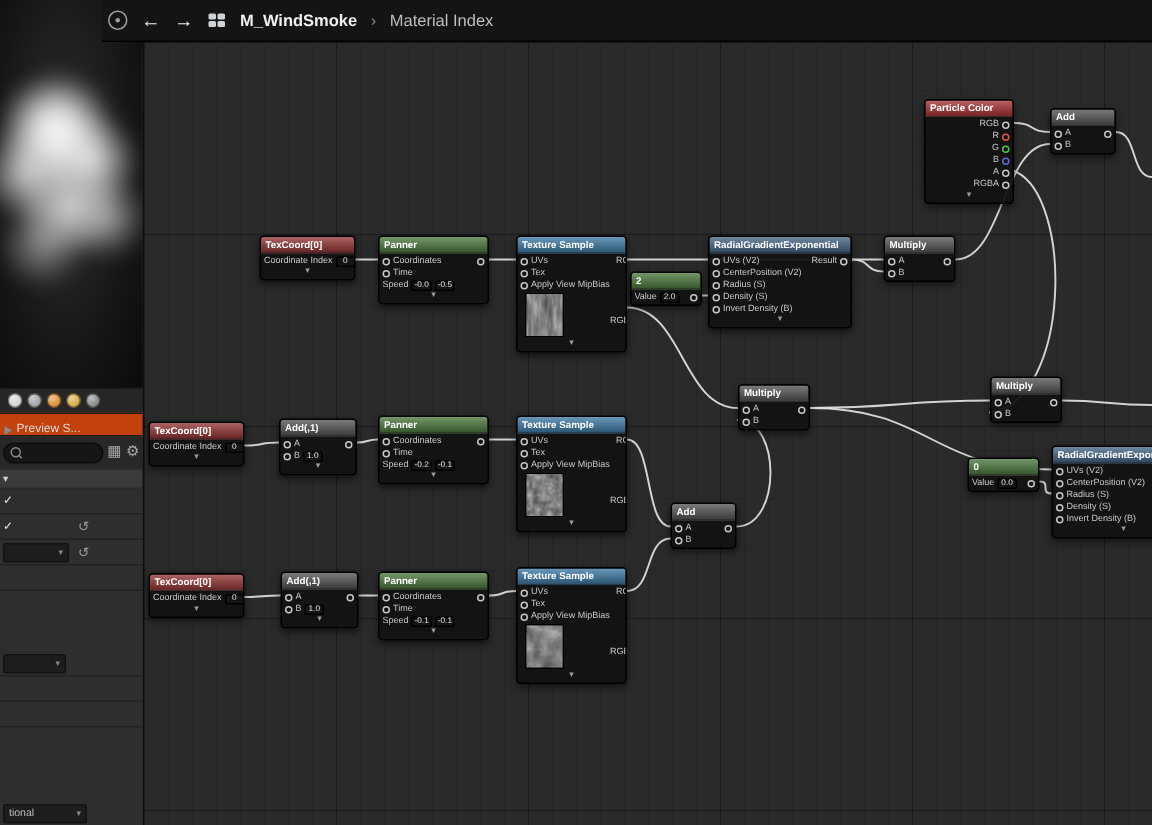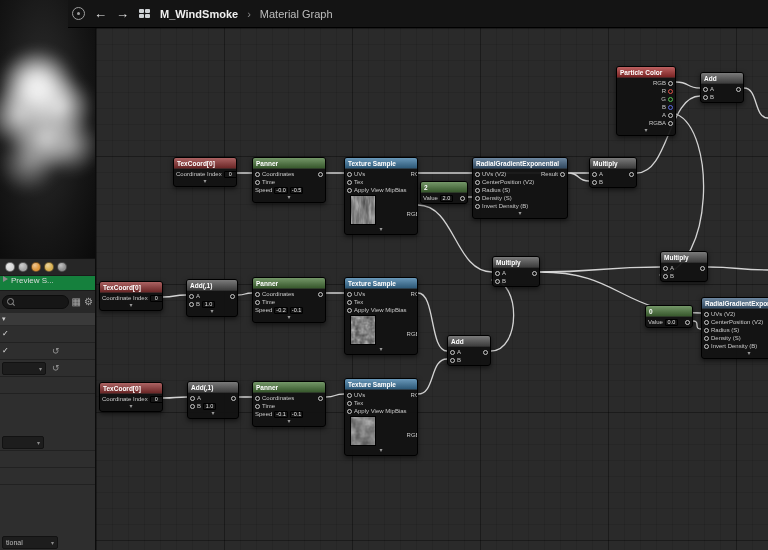--- a/index.html
+++ b/index.html
@@ -62,22 +62,22 @@
     background:
       radial-gradient(circle at 42% 30%, rgba(255,255,255,.97) 0%, rgba(255,255,255,.85) 9%, rgba(255,255,255,0) 26%),
       radial-gradient(circle at 57% 42%, rgba(246,246,246,.92) 0%, rgba(246,246,246,0) 24%),
       radial-gradient(circle at 30% 47%, rgba(232,232,232,.88) 0%, rgba(232,232,232,0) 22%),
       radial-gradient(circle at 47% 60%, rgba(238,238,238,.9) 0%, rgba(238,238,238,0) 26%),
       radial-gradient(circle at 63% 64%, rgba(212,212,212,.7) 0%, rgba(212,212,212,0) 20%),
       radial-gradient(circle at 36% 75%, rgba(198,198,198,.62) 0%, rgba(198,198,198,0) 18%)}
   .shape-row{height:17px;background:#262626;display:flex;align-items:center;gap:3px;padding-left:5px;
     border-top:1px solid #111}
   .shape{width:10px;height:10px;border-radius:50%;display:inline-block;border:1px solid rgba(0,0,0,.5)}
-  .prevs-row{height:16px;background:#15803d;border-top:1px solid #1a1a1a;border-bottom:1px solid #1a1a1a;
-    display:flex;align-items:flex-start;gap:3px;padding-left:3px}
+  .prevs-row{height:16px;background:#c2410c;border-top:1px solid #1a1a1a;border-bottom:1px solid #1a1a1a;
+    display:flex;align-items:flex-end;gap:3px;padding-left:3px}
   .expander{width:0;height:0;border-left:5px solid #8a8a8a;border-top:3px solid transparent;border-bottom:3px solid transparent}
   .prevs-label{color:#dcdcdc;font-size:8px;white-space:nowrap;overflow:hidden}
   .search-row{height:22px;background:#282828;display:flex;align-items:center;gap:3px;padding:0 2px}
   .searchbox{flex:1;height:14px;background:#161616;border:1px solid #0c0c0c;border-radius:7px;
     display:flex;align-items:center;gap:2px;padding:0 4px;min-width:0}
   .mag{position:relative;width:8px;height:8px;flex:0 0 8px}
   .mag::before{content:"";position:absolute;left:0;top:0;width:5px;height:5px;border:1px solid #8d8d8d;border-radius:50%}
   .mag::after{content:"";position:absolute;left:5px;top:5.5px;width:3px;height:1px;background:#8d8d8d;transform:rotate(45deg)}
   .searchinput{flex:1;min-width:0;background:transparent;border:none;outline:none;color:#ccc;font-size:7px;
     font-family:"Liberation Sans",sans-serif}
@@ -710,21 +710,21 @@
     <span class="tb-btn">←</span>
     <span class="tb-btn">→</span>
     <span class="gicon">
         <i></i>
         <i></i>
         <i></i>
         <i></i>
       </span>
     <span class="bc-asset">M_WindSmoke</span>
     <span class="bc-sep">›</span>
-    <span class="bc-page">Material Graph</span>
+    <span class="bc-page">Material Index</span>
   </div>
 
   <aside class="sidebar">
     <div class="viewport">
       <div class="smoke"></div>
     </div>
     <div class="shape-row">
         <span class="shape" style="background: radial-gradient(circle at 35% 30%, rgba(255, 255, 255, 0.45), rgba(255, 255, 255, 0) 60%) rgb(214, 214, 214);"></span>
         <span class="shape" style="background: radial-gradient(circle at 35% 30%, rgba(255, 255, 255, 0.45), rgba(255, 255, 255, 0) 60%) rgb(168, 168, 168);"></span>
         <span class="shape" style="background: radial-gradient(circle at 35% 30%, rgba(255, 255, 255, 0.45), rgba(255, 255, 255, 0) 60%) rgb(224, 151, 60);"></span>

